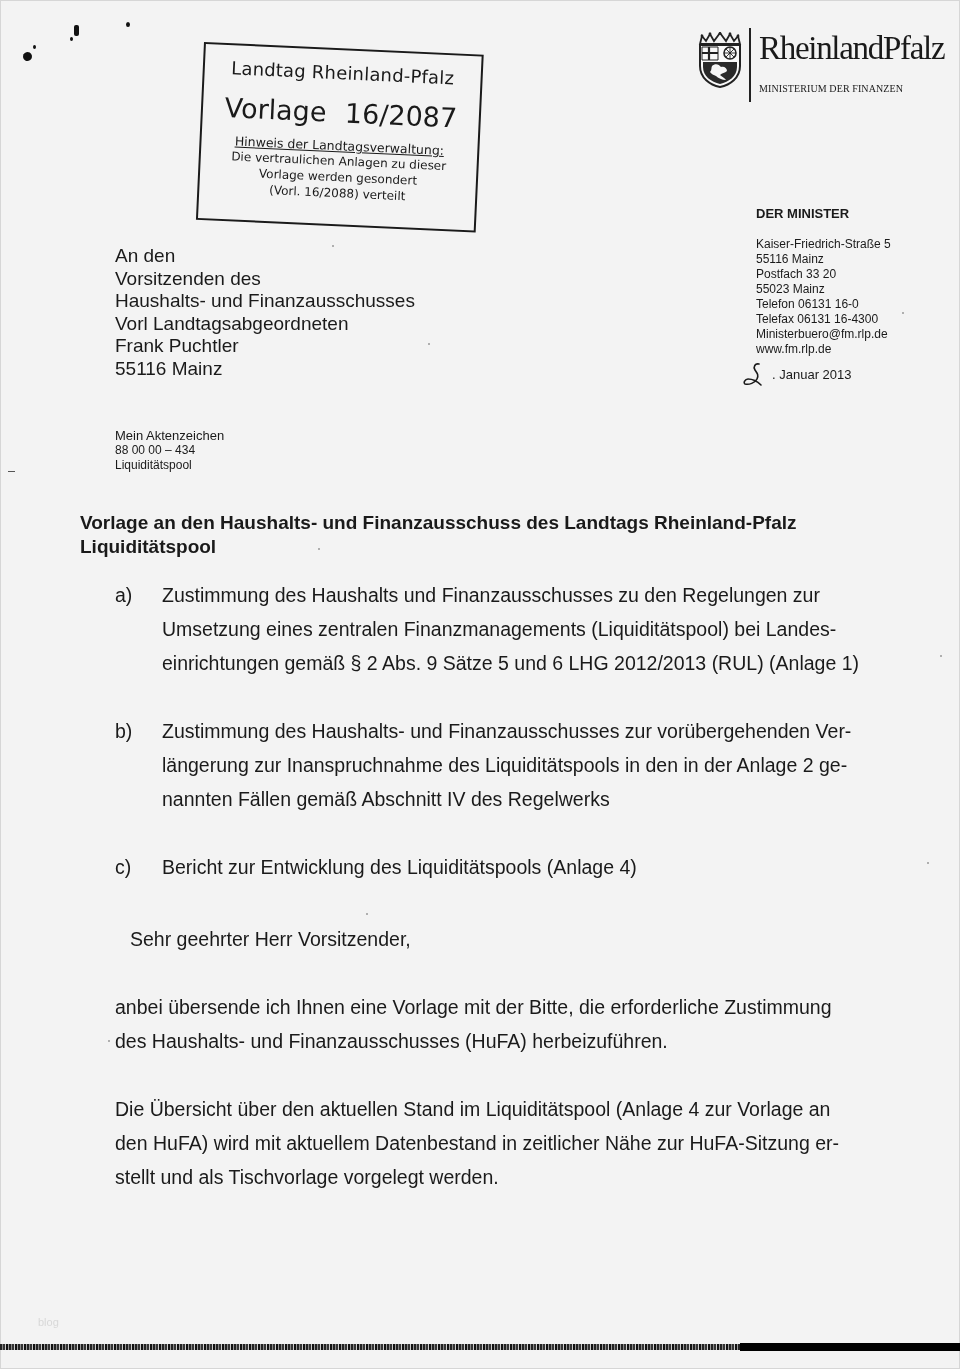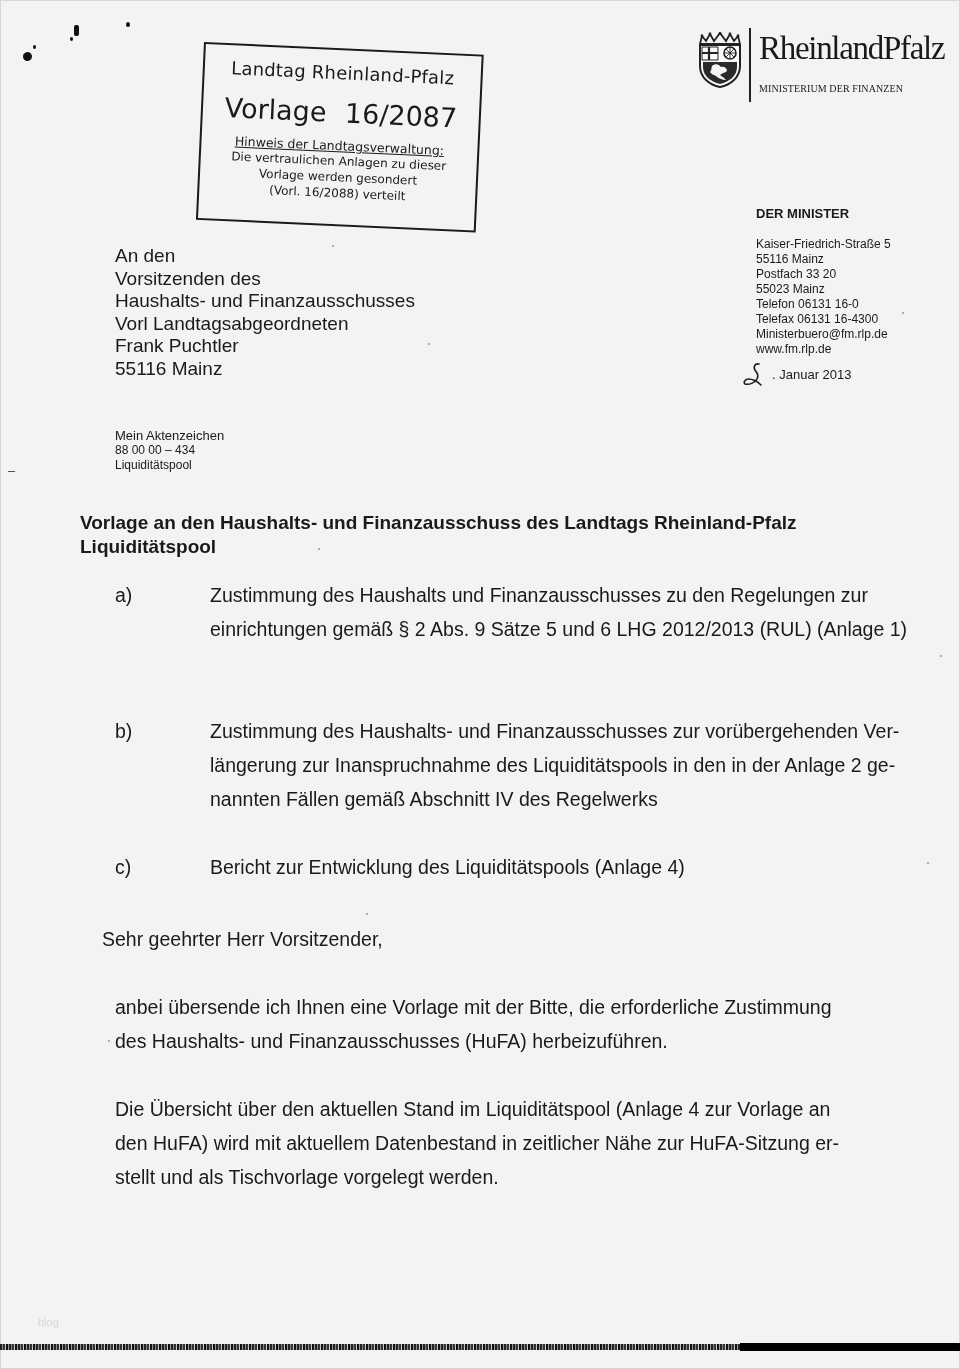--- a/index.html
+++ b/index.html
@@ -191,29 +191,28 @@
     .item-marker {
       width: 47px;
       flex-shrink: 0;
     }
     .item-text {
       flex: 1;
     }
     .item-line {
       display: block;
       white-space: nowrap;
-      margin-left: 48px;
     }
     .item-a { position: absolute; top: 0; left: 0; }
     .item-b { position: absolute; top: 136px; left: 0; }
     .item-c { position: absolute; top: 272px; left: 0; }
 
     .salutation {
       position: absolute;
-      left: 102px;
+      left: 130px;
       top: 928px;
       font-size: 19.5px;
     }
     .paragraph {
       position: absolute;
       left: 115px;
       width: 760px;
       font-size: 19.5px;
       line-height: 34px;
     }
@@ -346,20 +345,21 @@
 <div class="subject">
   <div>Vorlage an den Haushalts- und Finanzausschuss des Landtags Rheinland-Pfalz</div>
   <div>Liquiditätspool</div>
 </div>
 
 <div class="items">
   <div class="item item-a">
     <span class="item-marker">a)</span>
     <span class="item-text">
       <span class="item-line">Zustimmung des Haushalts und Finanzausschusses zu den Regelungen zur</span>
+      <span class="item-line">Umsetzung eines zentralen Finanzmanagements (Liquiditätspool) bei Landes-</span>
       <span class="item-line">einrichtungen gemäß § 2 Abs. 9 Sätze 5 und 6 LHG 2012/2013 (RUL) (Anlage 1)</span>
     </span>
   </div>
   <div class="item item-b">
     <span class="item-marker">b)</span>
     <span class="item-text">
       <span class="item-line">Zustimmung des Haushalts- und Finanzausschusses zur vorübergehenden Ver-</span>
       <span class="item-line">längerung zur Inanspruchnahme des Liquiditätspools in den in der Anlage 2 ge-</span>
       <span class="item-line">nannten Fällen gemäß Abschnitt IV des Regelwerks</span>
     </span>

